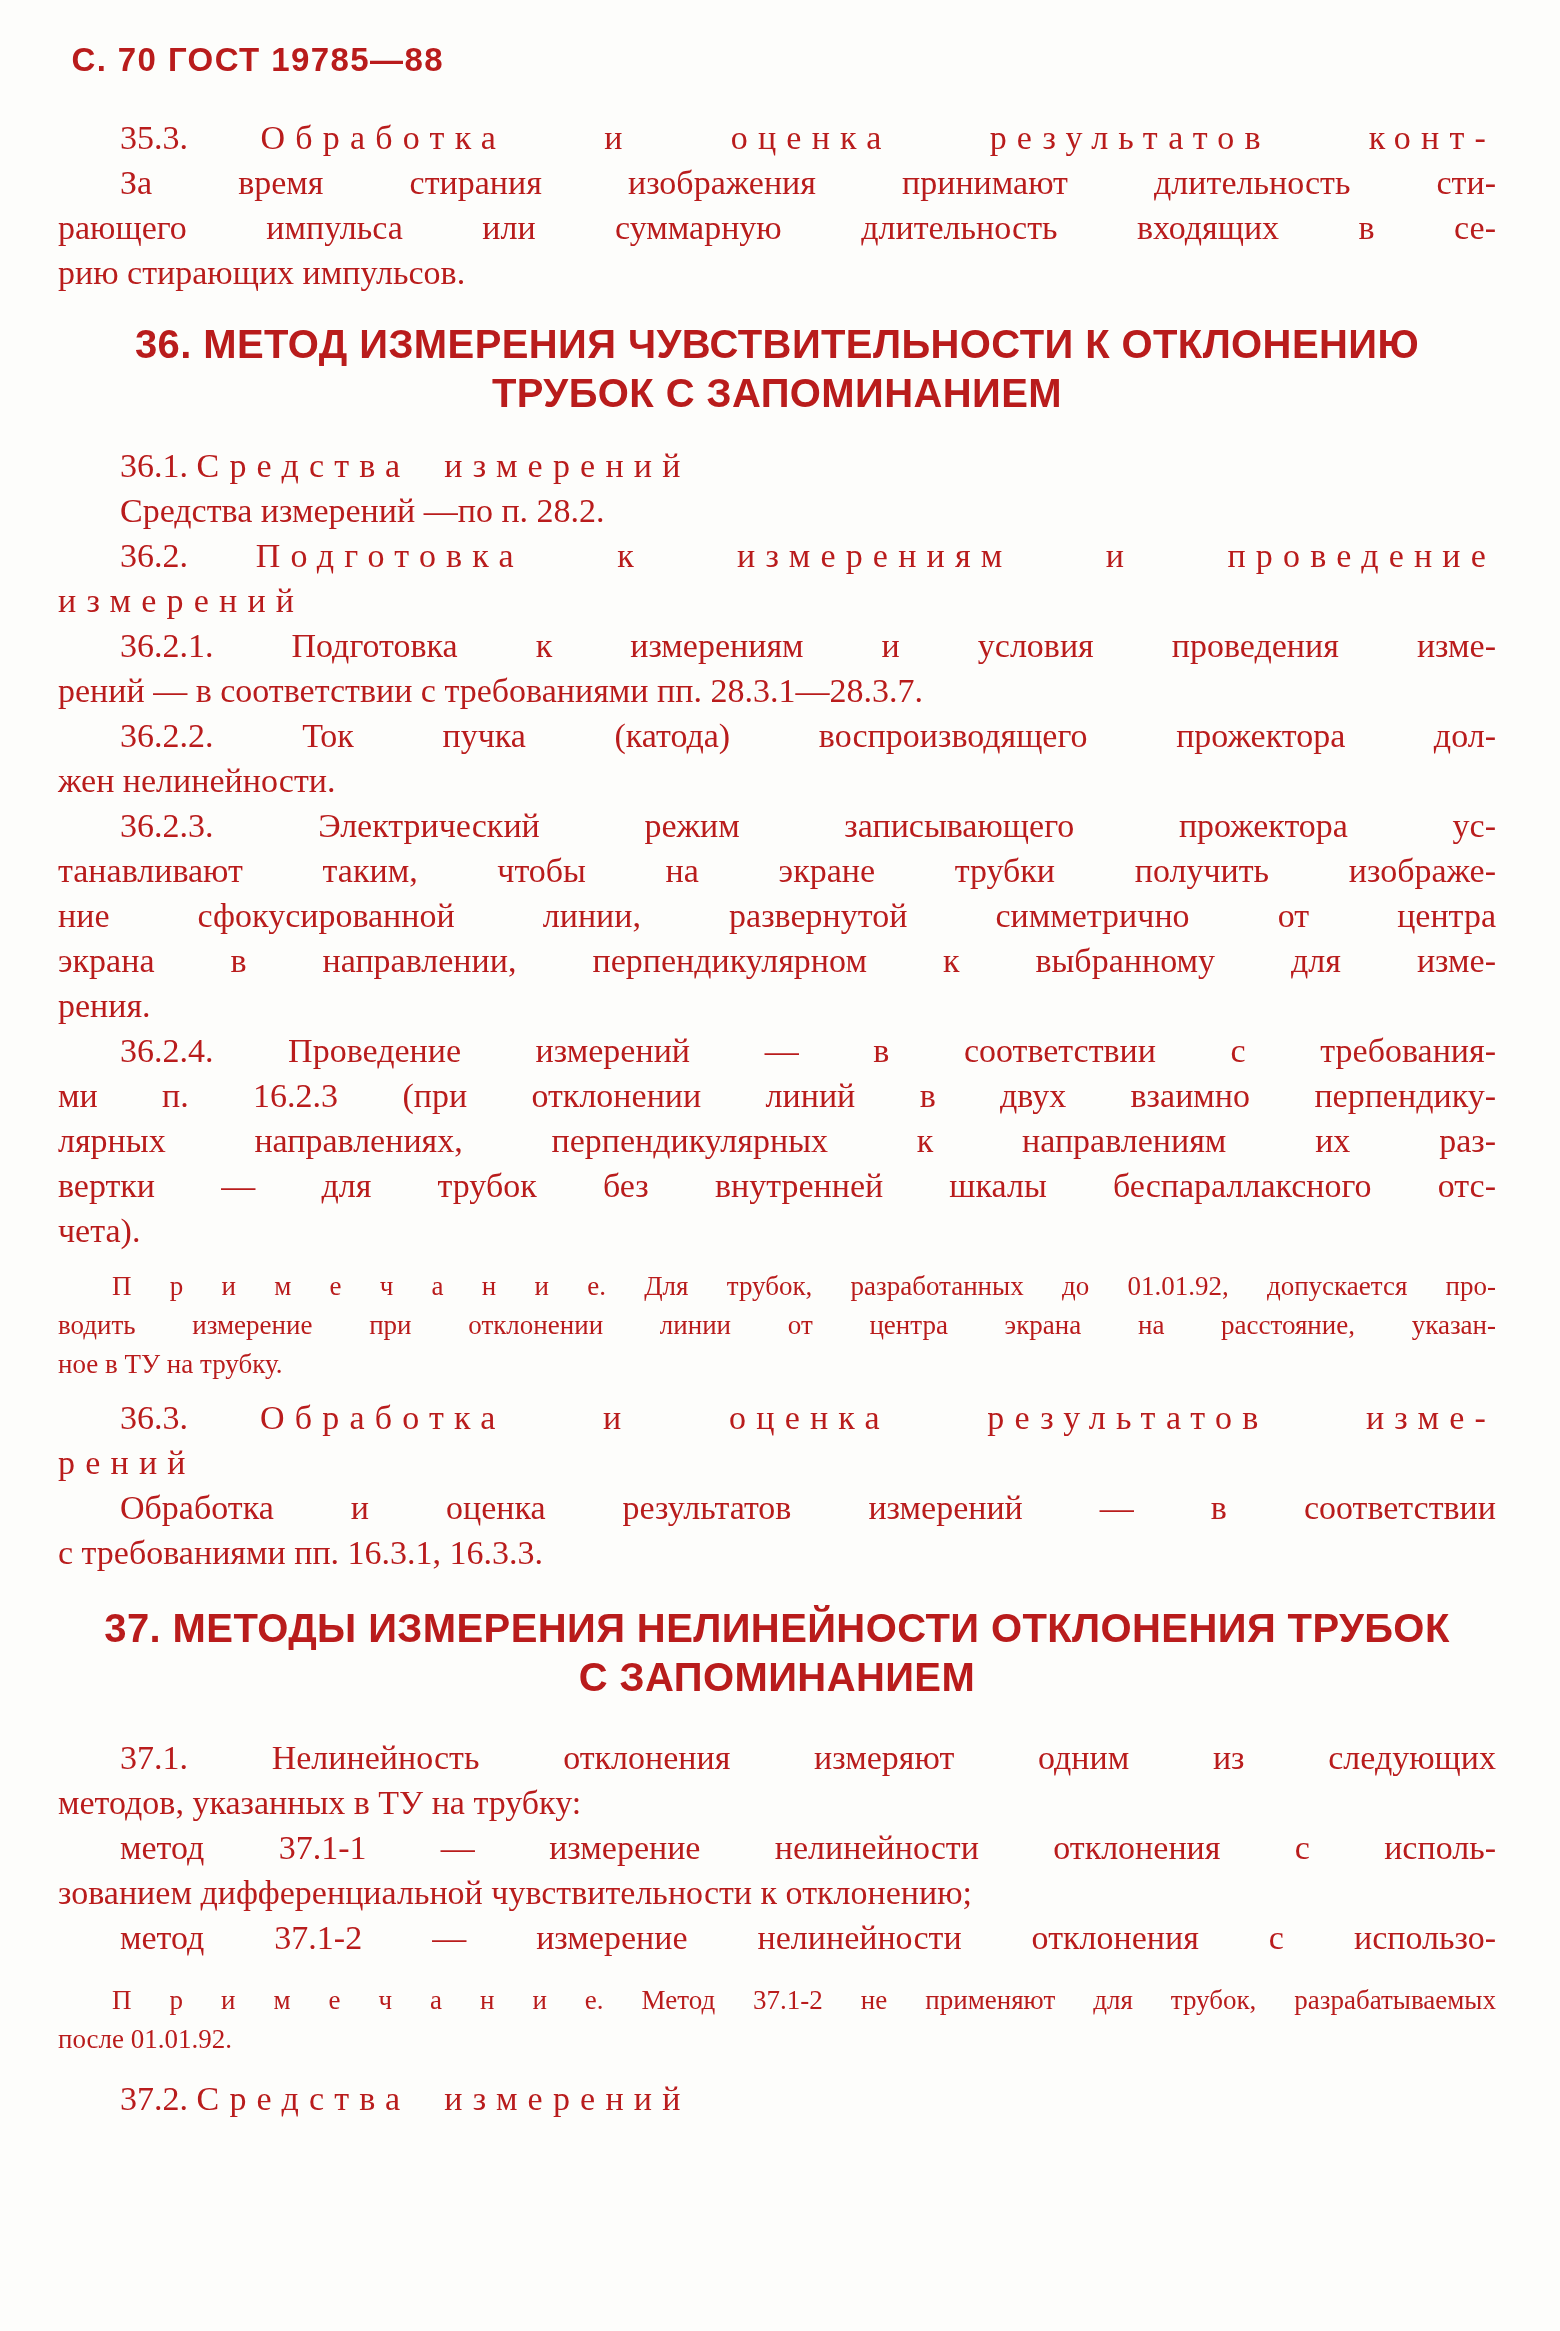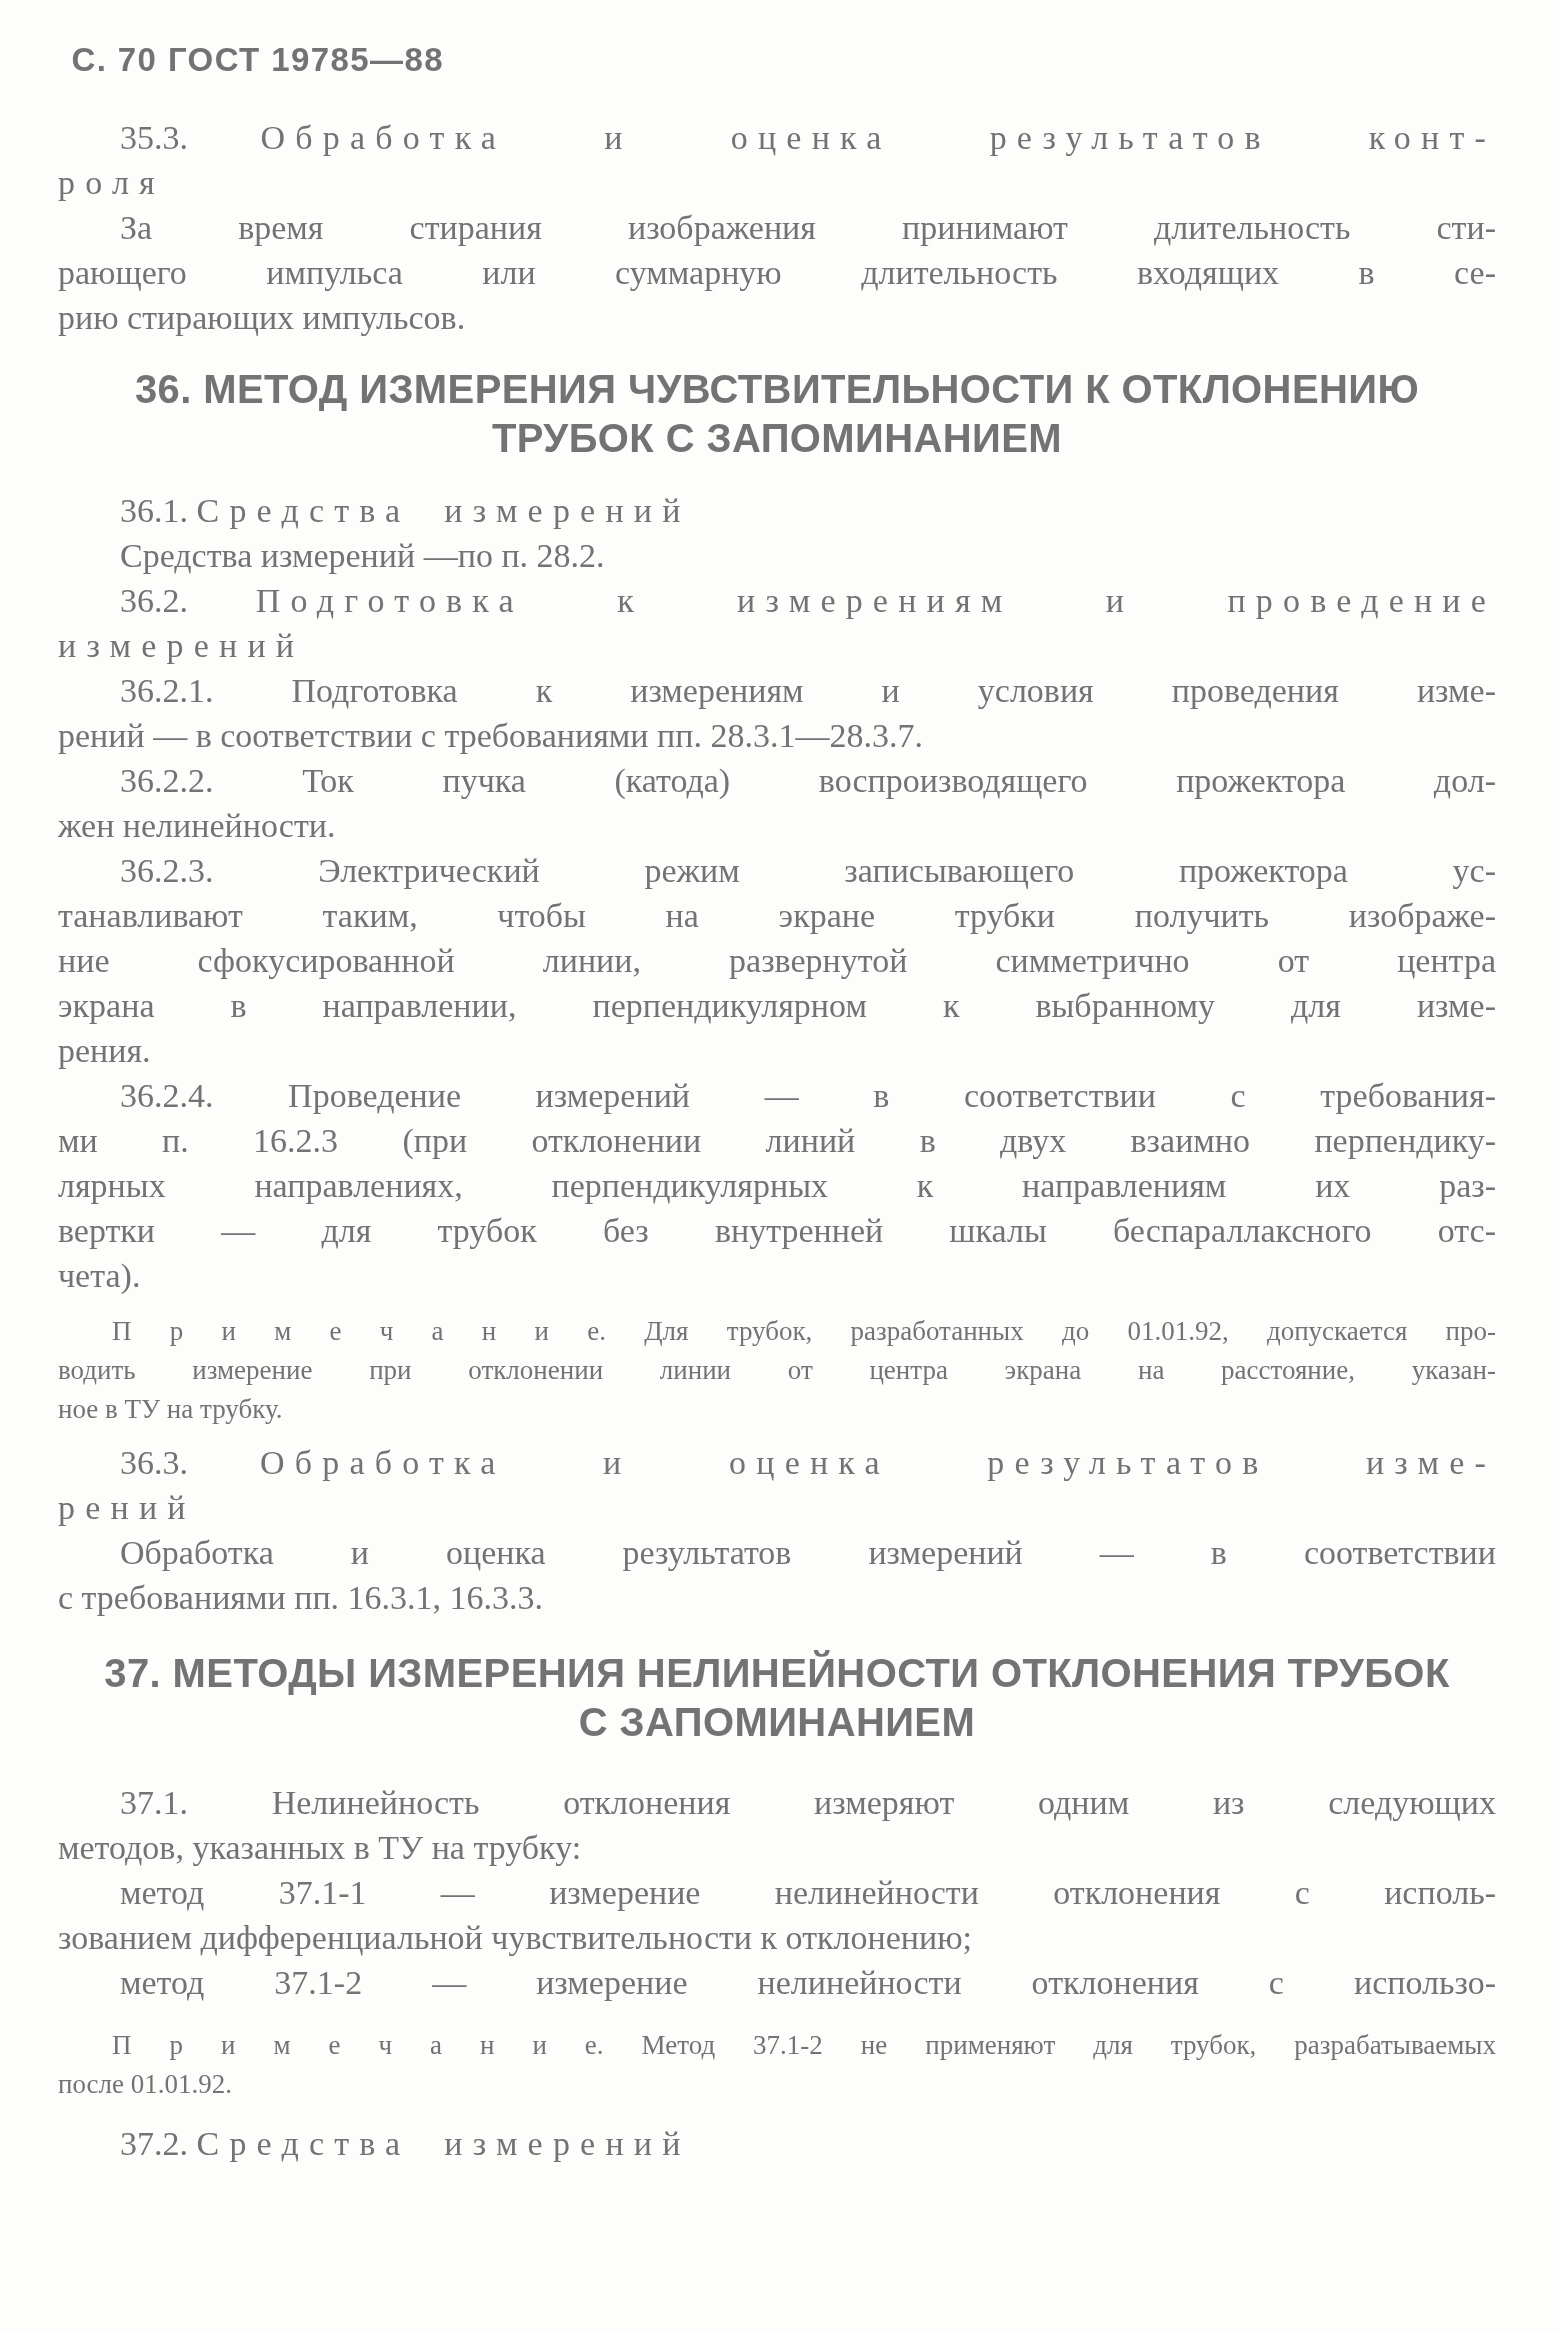--- a/index.html
+++ b/index.html
@@ -1,21 +1,21 @@
 <!DOCTYPE html>
 <html lang="ru"><head>
 <meta charset="utf-8">
 <style>
   html, body { margin: 0; padding: 0; background: #ffffff; }
   .page {
     position: relative;
     width: 1560px;
     height: 2332px;
     background: #fdfdfb;
-    color: #737373;
+    color: #b91c1c;
     font-family: "Liberation Serif", "DejaVu Serif", serif;
     box-sizing: border-box;
     padding: 41px 64px 0 58px;
     overflow: hidden;
   }
   .pg-header {
     font-family: "Liberation Sans", "DejaVu Sans", sans-serif;
     font-weight: 700;
     font-size: 33px;
     letter-spacing: 1.4px;
@@ -58,23 +58,20 @@
   <div class="pg-header">
     <span>С. 70 ГОСТ 19785—88</span>
   </div>
 
   <div class="doc-body">
 
     <div class="para">
       <div class="line j ind">
         <span>35.3.</span>
         <span class="sp">Обработка и оценка результатов конт-</span>
-      </div>
-      <div class="line">
-        <span class="sp">роля</span>
       </div>
     </div>
 
     <div class="para">
       <div class="line j ind">За время стирания изображения принимают длительность сти-</div>
       <div class="line j">рающего импульса или суммарную длительность входящих в се-</div>
       <div class="line">рию стирающих импульсов.</div>
     </div>
 
     <div class="h-block h36">

